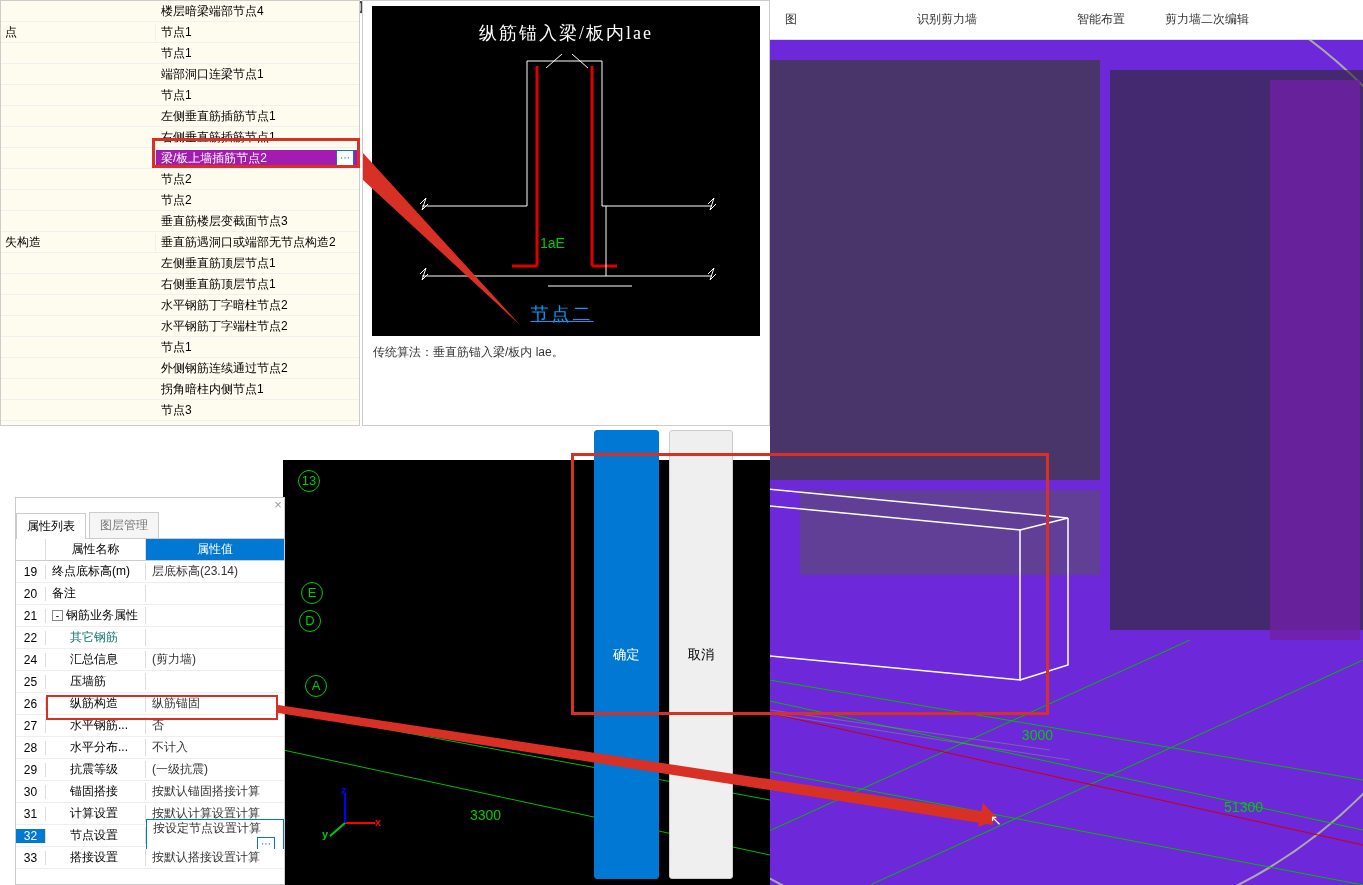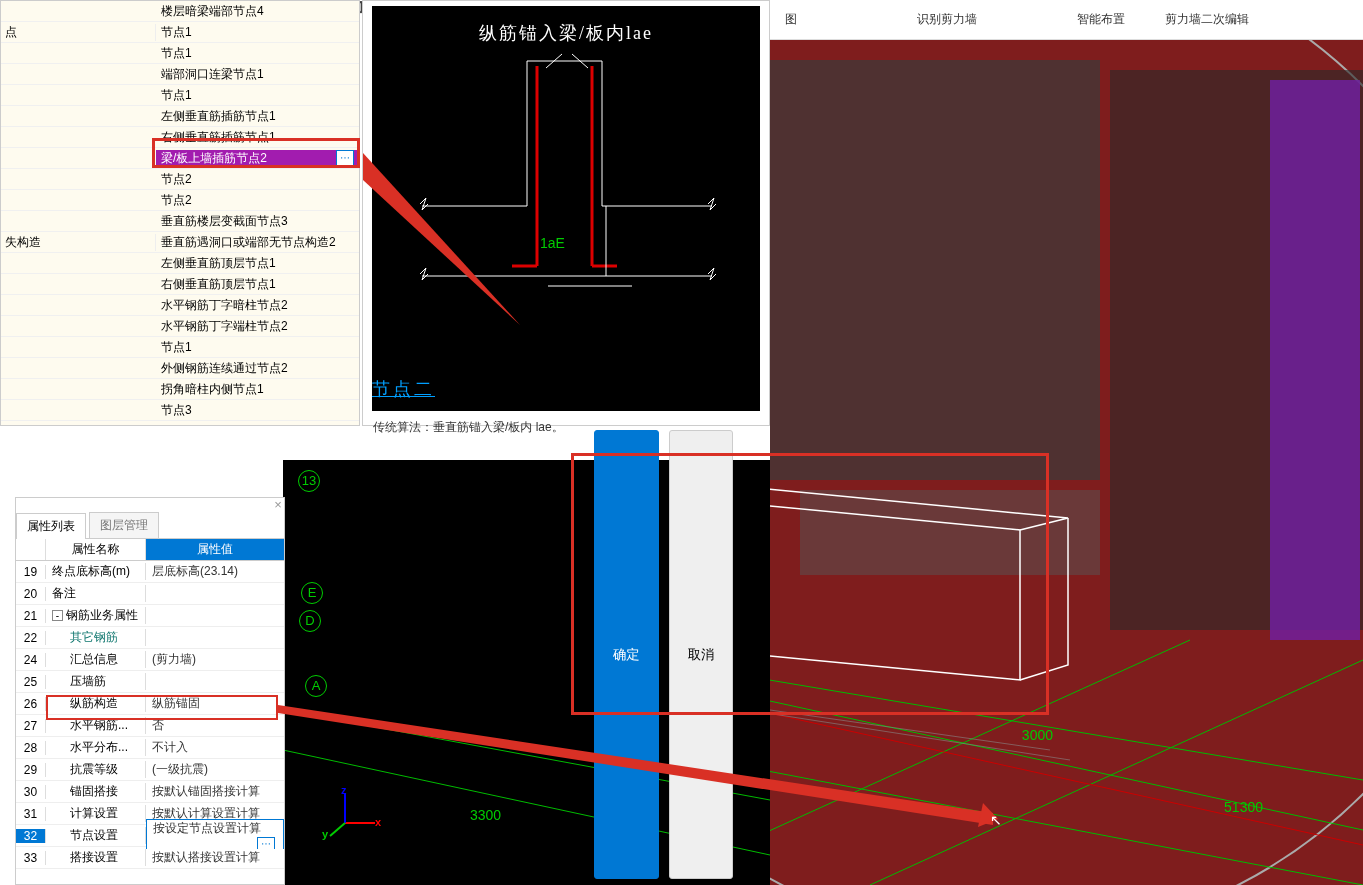--- a/index.html
+++ b/index.html
@@ -15,31 +15,31 @@
 .node-row .nl-left { width: 155px; border-right: 1px solid #eee; padding-left: 4px; white-space: nowrap; overflow: hidden;}
 .node-row .nl-right { flex: 1; padding-left: 5px; white-space: nowrap; overflow: hidden;}
 .node-row.highlighted { position: relative; }
 .node-row.highlighted .nl-right { background: #a21caf; color: #fff; }
 .more-btn { position: absolute; right: 5px; top: 2px; width: 18px; height: 16px; border: 1px solid #0078d4; background: #fff; color: #0078d4; font-size: 10px; text-align: center; line-height: 14px;}
 .red-box-1 { position: absolute; left: 152px; top: 138px; width: 208px; height: 30px; border: 3px solid #d93025; pointer-events: none; }
 
 
 .diagram-panel { position: absolute; top: 0; left: 362px; width: 408px; height: 426px; background: #fff; border: 1px solid #ccc; }
 .diagram-title { padding: 5px 8px 3px; border-bottom: 1px solid #ddd; font-size: 12px; }
-.diagram-canvas { background: #000; width: 388px; height: 405px; margin: 5px auto 0; position: relative; color: #fff; }
+.diagram-canvas { background: #000; width: 388px; height: 330px; margin: 5px auto 0; position: relative; color: #fff; }
 .diagram-text-top { position: absolute; top: 15px; left: 0; right: 0; text-align: center; font-size: 18px; font-family: SimSun; letter-spacing: 2px; }
 .diagram-label-1ae { position: absolute; top: 229px; left: 168px; font-size: 14px; color: #0c0; }
-.diagram-link { position: absolute; bottom: 10px; left: 0; right: 8px; font-size: 18px; font-family: SimSun; color: #009fff; text-decoration: underline; letter-spacing: 3px;}
+.diagram-link { position: absolute; bottom: 10px; left: 0; right: 8px; text-align: center; font-size: 18px; font-family: SimSun; color: #009fff; text-decoration: underline; letter-spacing: 3px;}
 .diagram-desc { padding: 8px 10px; font-size: 12px; color: #333;}
 .diagram-btns { position: absolute; bottom: 6px; right: 15px; display: flex; gap: 10px;}
 .btn { padding: 4px 18px; border: 1px solid #ccc; border-radius: 3px; cursor: pointer; }
 .btn-primary { background: #0078d4; border-color: #0078d4; color: #fff; margin-left: 24px; }
 
 
-.viewport { position: absolute; top: 40px; left: 770px; right: 0; bottom: 0; background: #7f1d1d; }
+.viewport { position: absolute; top: 40px; left: 770px; right: 0; bottom: 0; background: #6d28d9; }
 .viewport-left { position: absolute; top: 460px; left: 283px; width:487px; bottom: 0; background: #000;}
 .red-box-2 { position: absolute; top: 453px; left: 571px; width: 478px; height: 262px; border: 3px solid #d93025; pointer-events: none; z-index: 10;}
 .grid-label { position: absolute; right: 310px; bottom: 142px; color: #0c0; font-size: 14px; font-family: Arial; }
 .grid-label2 { position: absolute; right: 100px; bottom: 70px; color: #0c0; font-size: 14px;}
 .grid-label3 { position: absolute; left: 480px; bottom: 60px; color: #0c0; font-size: 14px;}
 .grid-bubble { position: absolute; width: 22px; height: 22px; border: 1px solid #0c0; border-radius: 50%; color: #0c0; font-size: 13px; text-align: center; line-height: 20px; }
 
 
 .properties-panel { position: absolute; top: 497px; left: 15px; width: 270px; bottom: 0; background: #fff; border: 1px solid #ccc; z-index: 5; }
 .close-x { position: absolute; top: -1px; right: -1px; width: 14px; height: 14px; font-size: 13px; color: #999; text-align: center; cursor: pointer;}

